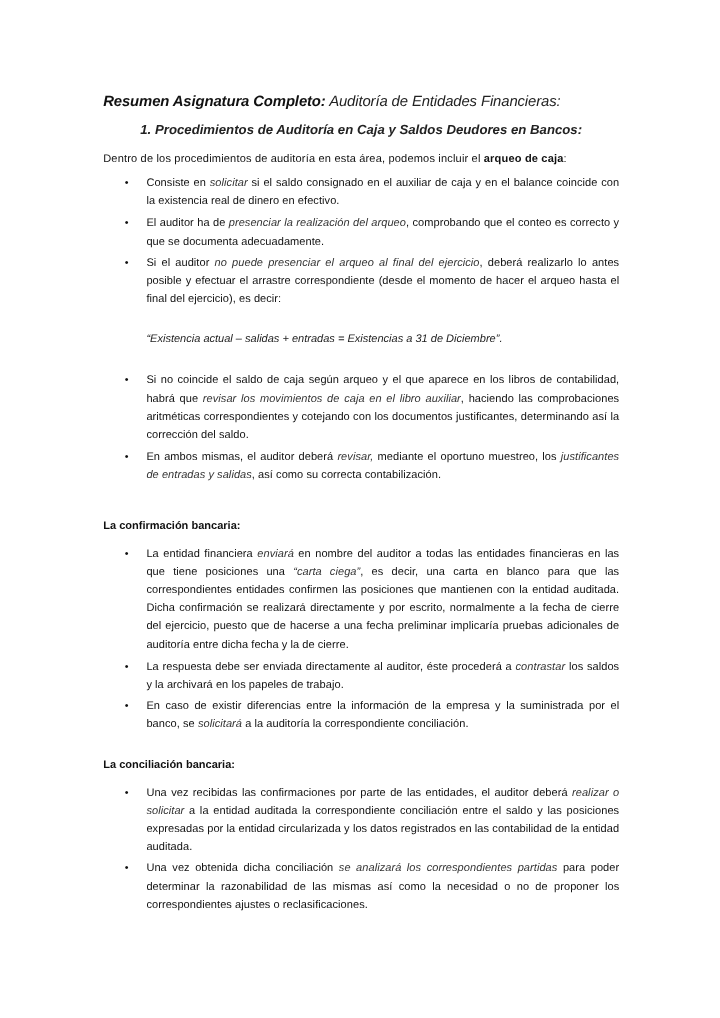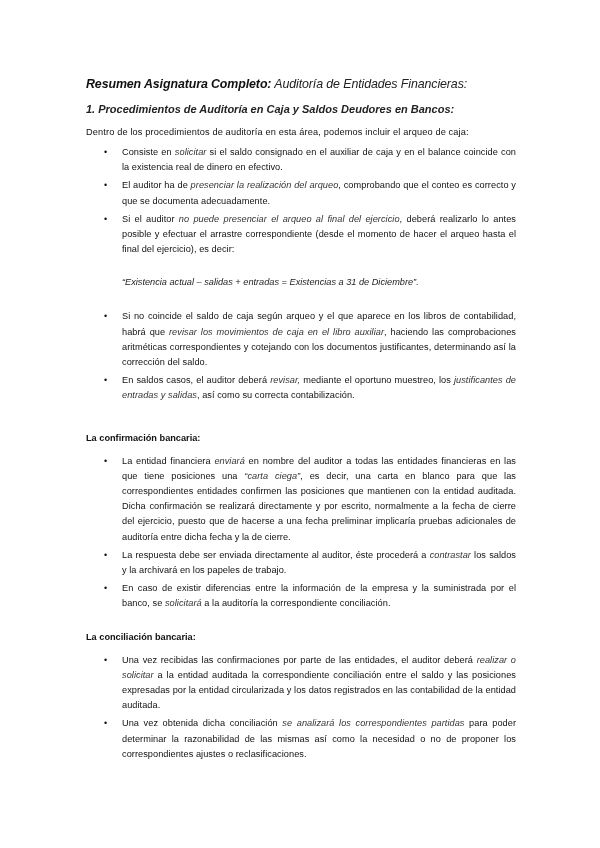--- a/index.html
+++ b/index.html
@@ -10,26 +10,26 @@
   }
   .page { position: absolute; left: 0; top: 0; width: 496px; height: 848px; background: #fff; }
   .content { position: absolute; left: 86px; top: 76px; width: 430px; }
   .title {
     font-size: 12.4px; margin: 0; line-height: 16px; letter-spacing: -0.1px;
     font-style: italic; color: #111;
   }
   .title .t-bold { font-weight: bold; }
   .title .t-rest { font-weight: normal; color: #222; }
   .subtitle {
-    font-size: 11px; font-style: italic; margin: 10px 0 0 0; line-height: 14px; color: #222;
+    font-size: 11px; font-style: italic; margin: 10px 0 0 0; line-height: 14px; color: #222; text-align: center;
   }
   .intro {
     font-size: 9.2px; margin: 9px 0 0 0; line-height: 14px; letter-spacing: 0.15px;
   }
-  .intro b { font-weight: normal; }
+  .intro b { font-weight: bold; }
   ul.blist { list-style: none; margin: 0; padding: 0; }
   ul.blist li {
     position: relative; padding-left: 36px; font-size: 9.2px; line-height: 15.2px;
     text-align: justify; letter-spacing: 0.05px; margin-bottom: 3px;
   }
   ul.blist li .bullet {
     position: absolute; left: 18px; top: 0; font-size: 9px; line-height: 15px;
   }
   .em { font-style: italic; color: #333; }
   .formula {
@@ -54,21 +54,21 @@
     <ul class="blist" id="list-arqueo" style="margin-top:6px;">
         <li><span class="bullet">•</span><span>Consiste en </span><span class="em">solicitar</span><span> si el saldo consignado en el auxiliar de caja y en el balance coincide con la existencia real de dinero en efectivo.</span></li>
         <li><span class="bullet">•</span><span>El auditor ha de </span><span class="em">presenciar la realización del arqueo</span><span>, comprobando que el conteo es correcto y que se documenta adecuadamente.</span></li>
         <li><span class="bullet">•</span><span>Si el auditor </span><span class="em">no puede presenciar el arqueo al final del ejercicio</span><span>, deberá realizarlo lo antes posible y efectuar el arrastre correspondiente (desde el momento de hacer el arqueo hasta el final del ejercicio), es decir:</span></li>
       </ul>
 
     <p class="formula" style="margin:18px 0 20px 0;">“Existencia actual – salidas + entradas = Existencias a 31 de Diciembre”.</p>
 
     <ul class="blist" id="list-arqueo-2">
         <li><span class="bullet">•</span><span>Si no coincide el saldo de caja según arqueo y el que aparece en los libros de contabilidad, habrá que </span><span class="em">revisar los movimientos de caja en el libro auxiliar</span><span>, haciendo las comprobaciones aritméticas correspondientes y cotejando con los documentos justificantes, determinando así la corrección del saldo.</span></li>
-        <li><span class="bullet">•</span><span>En saldos casos, el auditor deberá </span><span class="em">revisar,</span><span> mediante el oportuno muestreo, los </span><span class="em">justificantes de entradas y salidas</span><span>, así como su correcta contabilización.</span></li>
+        <li><span class="bullet">•</span><span>En ambos mismas, el auditor deberá </span><span class="em">revisar,</span><span> mediante el oportuno muestreo, los </span><span class="em">justificantes de entradas y salidas</span><span>, así como su correcta contabilización.</span></li>
       </ul>
 
     <h3 class="section-heading" style="margin-top:27px;">La confirmación bancaria:</h3>
 
     <ul class="blist" id="list-confirmacion" style="margin-top:9px;">
         <li><span class="bullet">•</span><span>La entidad financiera </span><span class="em">enviará</span><span> en nombre del auditor a todas las entidades financieras en las que tiene posiciones una </span><span class="em">“carta ciega”</span><span>, es decir, una carta en blanco para que las correspondientes entidades confirmen las posiciones que mantienen con la entidad auditada. Dicha confirmación se realizará directamente y por escrito, normalmente a la fecha de cierre del ejercicio, puesto que de hacerse a una fecha preliminar implicaría pruebas adicionales de auditoría entre dicha fecha y la de cierre.</span></li>
         <li><span class="bullet">•</span><span>La respuesta debe ser enviada directamente al auditor, éste procederá a </span><span class="em">contrastar</span><span> los saldos y la archivará en los papeles de trabajo.</span></li>
         <li><span class="bullet">•</span><span>En caso de existir diferencias entre la información de la empresa y la suministrada por el banco, se </span><span class="em">solicitará</span><span> a la auditoría la correspondiente conciliación.</span></li>
       </ul>
 

